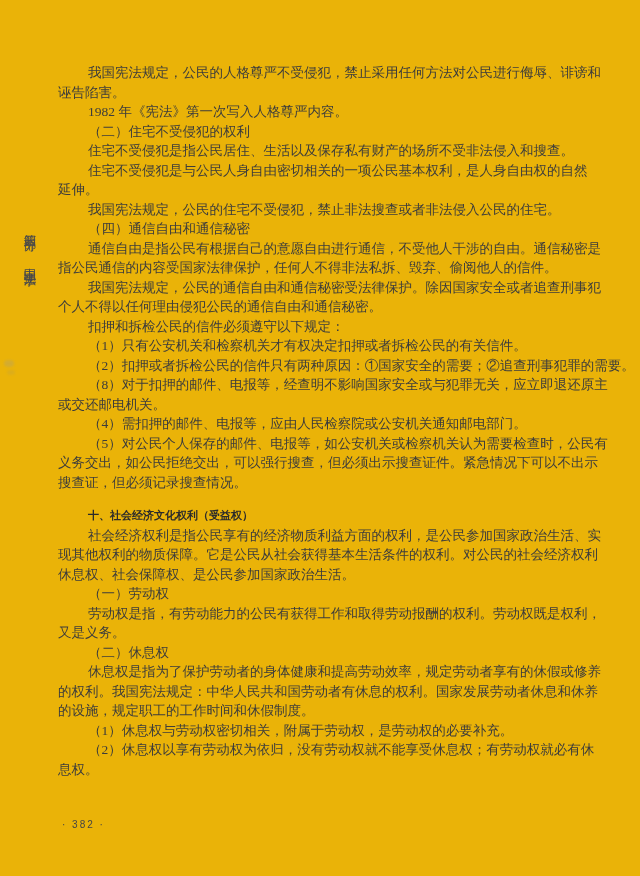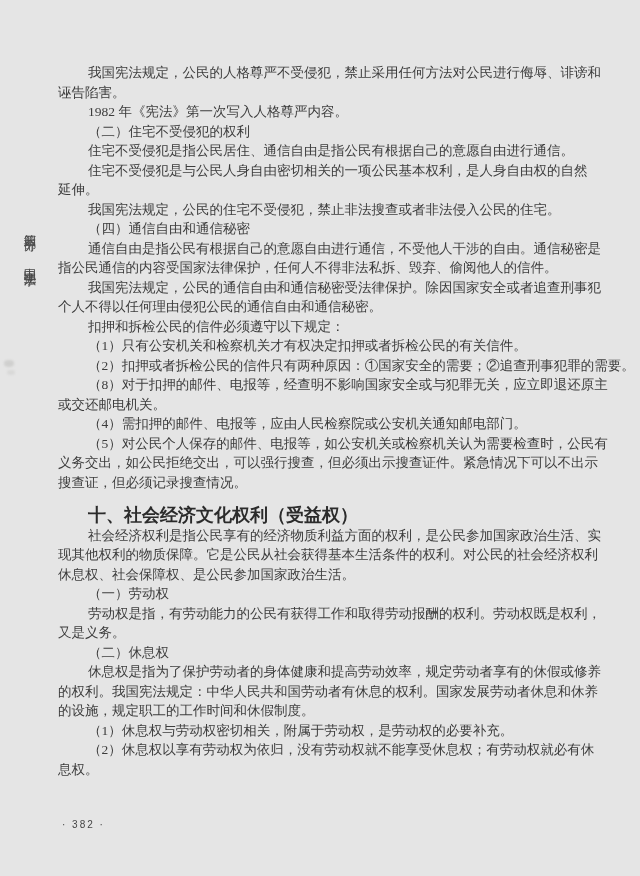--- a/index.html
+++ b/index.html
@@ -4,21 +4,21 @@
 <style>
   html, body {
     margin: 0;
     padding: 0;
     background: #ffffff;
   }
   .page {
     position: relative;
     width: 640px;
     height: 876px;
-    background: #e5e5e5;
+    background: #eab308;
     overflow: hidden;
     font-family: "Liberation Serif", "DejaVu Serif", serif;
   }
   
   .sidebar {
     position: absolute;
     left: 21px;
     top: 224px;
     writing-mode: vertical-rl;
     text-orientation: upright;
@@ -56,21 +56,21 @@
   .line {
     white-space: nowrap;
   }
   .line.indent {
     padding-left: 30px;
   }
   .line.heading {
     font-family: "Liberation Sans", "DejaVu Sans", sans-serif;
     font-weight: bold;
     color: #2b2b2b;
-    font-size: 18px;
+    font-size: 11px;
   }
   .line.space-before {
     margin-top: 14px;
   }
   .pagenum {
     position: absolute;
     left: 62px;
     top: 819px;
     font-size: 10px;
     letter-spacing: 2px;
@@ -88,21 +88,21 @@
     <span class="book-title">中国宪法学</span>
   </div>
 
   <div class="smudge"></div>
 
   <main class="content">
       <div class="line body indent">我国宪法规定，公民的人格尊严不受侵犯，禁止采用任何方法对公民进行侮辱、诽谤和</div>
       <div class="line body">诬告陷害。</div>
       <div class="line body indent">1982 年《宪法》第一次写入人格尊严内容。</div>
       <div class="line body indent">（二）住宅不受侵犯的权利</div>
-      <div class="line body indent">住宅不受侵犯是指公民居住、通信自由是指公民有根据自己的意愿自由进行通信。</div>
+      <div class="line body indent">住宅不受侵犯是指公民居住、生活以及保存私有财产的场所不受非法侵入和搜查。</div>
       <div class="line body indent">住宅不受侵犯是与公民人身自由密切相关的一项公民基本权利，是人身自由权的自然</div>
       <div class="line body">延伸。</div>
       <div class="line body indent">我国宪法规定，公民的住宅不受侵犯，禁止非法搜查或者非法侵入公民的住宅。</div>
       <div class="line body indent">（四）通信自由和通信秘密</div>
       <div class="line body indent">通信自由是指公民有根据自己的意愿自由进行通信，不受他人干涉的自由。通信秘密是</div>
       <div class="line body">指公民通信的内容受国家法律保护，任何人不得非法私拆、毁弃、偷阅他人的信件。</div>
       <div class="line body indent">我国宪法规定，公民的通信自由和通信秘密受法律保护。除因国家安全或者追查刑事犯</div>
       <div class="line body">个人不得以任何理由侵犯公民的通信自由和通信秘密。</div>
       <div class="line body indent">扣押和拆检公民的信件必须遵守以下规定：</div>
       <div class="line body indent">（1）只有公安机关和检察机关才有权决定扣押或者拆检公民的有关信件。</div>

